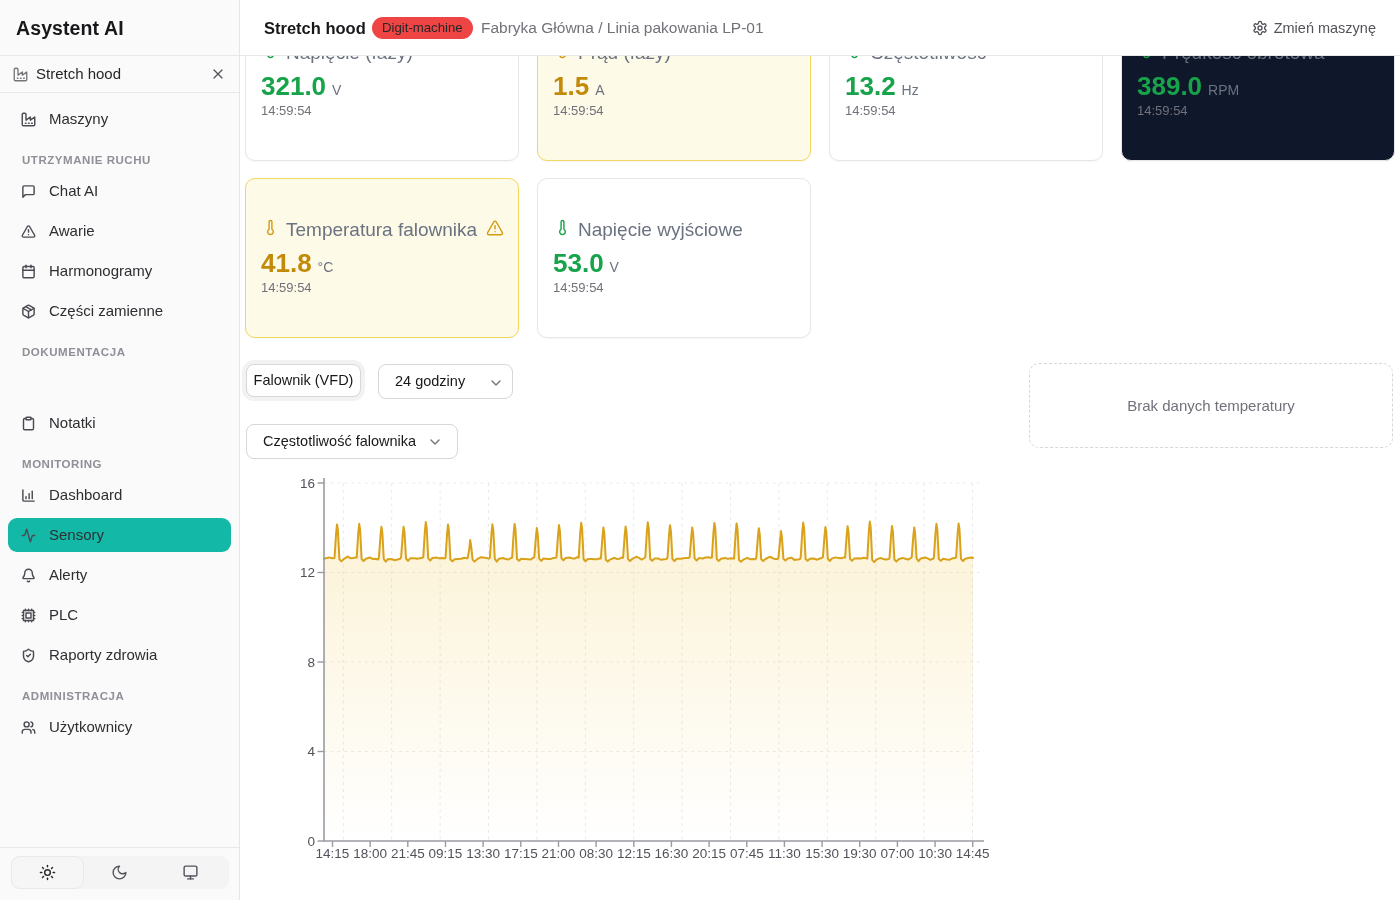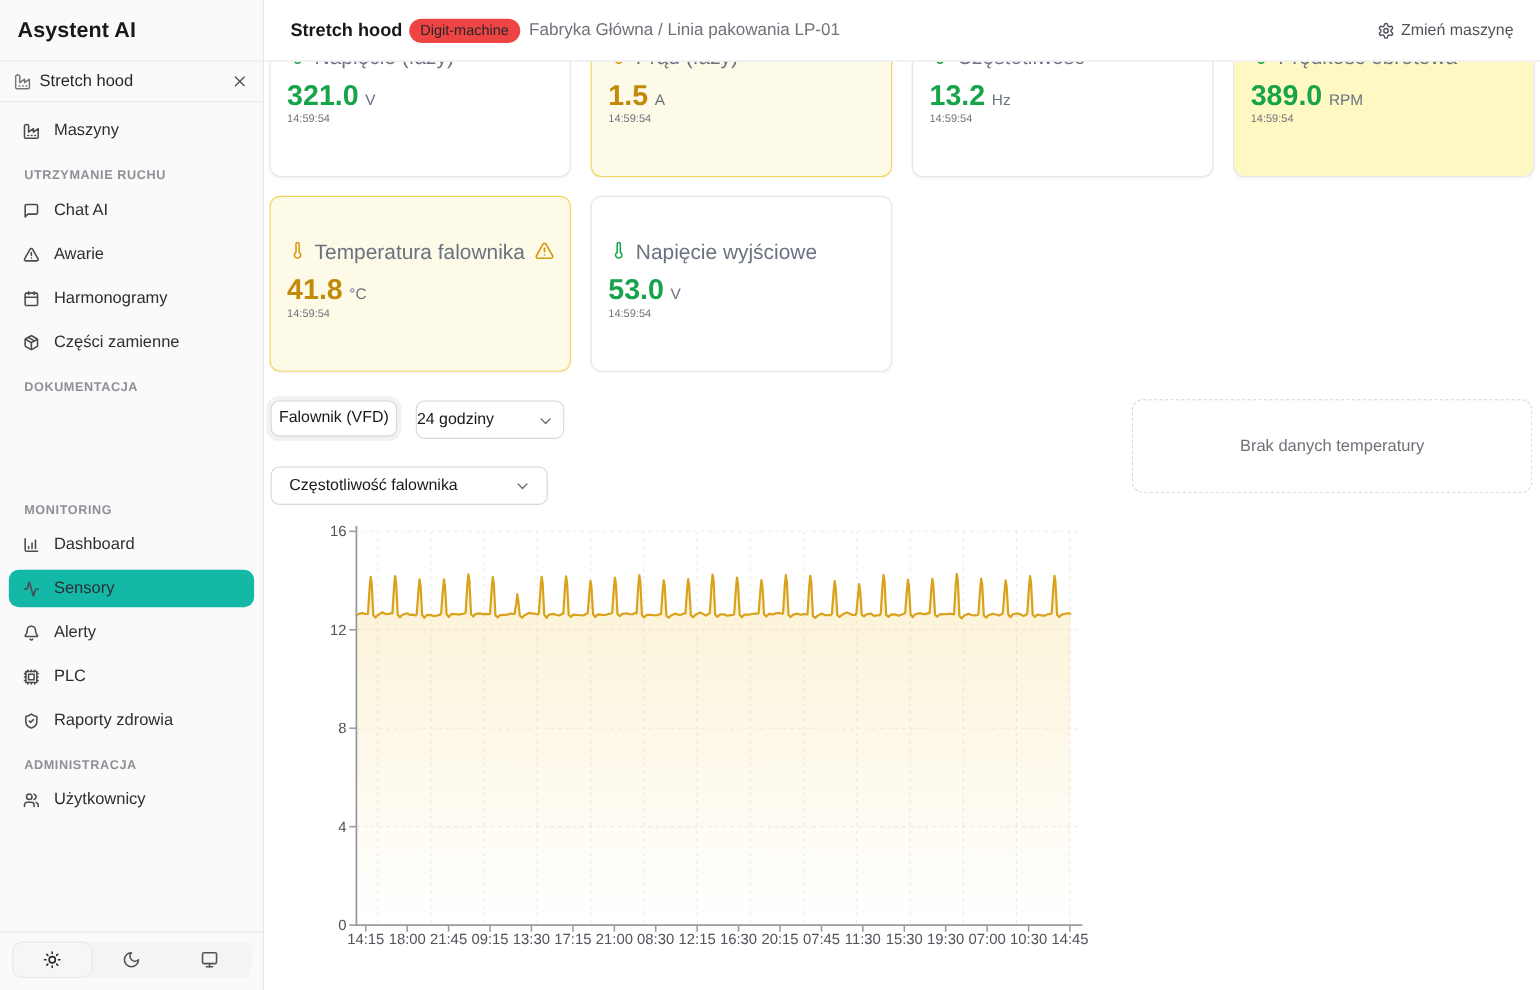--- a/index.html
+++ b/index.html
@@ -17,21 +17,21 @@
 #header { position:absolute; left:240px; top:0; width:1160px; height:56px; background:#fff; border-bottom:1px solid #e8e8eb; z-index:10; }
 #h-title { position:absolute; left:24px; top:19px; font-size:16.5px; font-weight:700; color:#18181b; }
 #h-pill { position:absolute; left:132px; top:17px; height:22px; padding:0 10px; background:#ef4444; border-radius:11px; font-size:13.2px; color:#27272a; line-height:22px; font-weight:500; }
 #h-crumb { position:absolute; left:241px; top:19px; font-size:15.5px; color:#71717a; }
 #h-right { position:absolute; right:24px; top:20px; font-size:14.5px; color:#52525b; }
 #content { position:absolute; left:240px; top:0; width:1160px; height:900px; z-index:1; }
 .card { position:absolute; border:1px solid; border-radius:10px; box-shadow:0 1px 2px rgba(0,0,0,0.04); }
 .ctitle { position:absolute; left:40px; top:39.5px; font-size:19px; color:#6b7280; }
 .cval { position:absolute; left:15px; top:68.5px; font-size:26px; font-weight:700; }
 .cunit { font-size:14px; font-weight:400; color:#6b7280; margin-left:6px; }
-.ctime { position:absolute; left:15px; top:100.5px; font-size:10px; color:#71717a; }
+.ctime { position:absolute; left:15px; top:100.5px; font-size:13px; color:#71717a; }
 .btn { position:absolute; background:#fff; border:1px solid #d6d6db; border-radius:8px; font-size:14.5px; color:#18181b; }
 #nodata { position:absolute; left:789px; top:363px; width:364px; height:85px; border:1.5px dashed #d6d6db; border-radius:10px; }
 #nodata span { position:absolute; left:0; right:0; top:33px; text-align:center; font-size:15px; color:#71717a; }
 .tick { font-size:13.5px; fill:#52525b; font-family:"Liberation Sans",sans-serif; }
 </style></head>
 <body>
 <div id="content">
 <div class="card" style="left:5px;top:1px;width:274px;height:160px;background:#ffffff;border-color:#e7e7ea">
 <svg style="position:absolute;left:16px;top:39.5px" width="17" height="17" viewBox="0 0 24 24" fill="none" stroke="#16a34a" stroke-width="2" stroke-linecap="round" stroke-linejoin="round">
         <path d="M14 4v10.54a4 4 0 1 1-4 0V4a2 2 0 0 1 4 0Z"></path>
@@ -49,21 +49,21 @@
 <div class="ctime">14:59:54</div>
 </div>
     <div class="card" style="left:589px;top:1px;width:274px;height:160px;background:#ffffff;border-color:#e7e7ea">
 <svg style="position:absolute;left:16px;top:39.5px" width="17" height="17" viewBox="0 0 24 24" fill="none" stroke="#16a34a" stroke-width="2" stroke-linecap="round" stroke-linejoin="round">
         <path d="M14 4v10.54a4 4 0 1 1-4 0V4a2 2 0 0 1 4 0Z"></path>
       </svg>
 <div class="ctitle">Częstotliwość</div>
 <div class="cval" style="color:#16a34a">13.2<span class="cunit">Hz</span></div>
 <div class="ctime">14:59:54</div>
 </div>
-    <div class="card" style="left:881px;top:1px;width:274px;height:160px;background:#fef9c3;border-color:#e7e7ea">
+    <div class="card" style="left:881px;top:1px;width:274px;height:160px;background:#0f172a;border-color:#e7e7ea">
 <svg style="position:absolute;left:16px;top:39.5px" width="17" height="17" viewBox="0 0 24 24" fill="none" stroke="#16a34a" stroke-width="2" stroke-linecap="round" stroke-linejoin="round">
         <path d="M14 4v10.54a4 4 0 1 1-4 0V4a2 2 0 0 1 4 0Z"></path>
       </svg>
 <div class="ctitle">Prędkość obrotowa</div>
 <div class="cval" style="color:#16a34a">389.0<span class="cunit">RPM</span></div>
 <div class="ctime">14:59:54</div>
 </div>
     <div class="card" style="left:5px;top:178px;width:274px;height:160px;background:#fefae8;border-color:#f2d75d">
 <svg style="position:absolute;left:16px;top:39.5px" width="17" height="17" viewBox="0 0 24 24" fill="none" stroke="#d49b10" stroke-width="2" stroke-linecap="round" stroke-linejoin="round">
         <path d="M14 4v10.54a4 4 0 1 1-4 0V4a2 2 0 0 1 4 0Z"></path>
@@ -79,24 +79,24 @@
 </div>
     <div class="card" style="left:297px;top:178px;width:274px;height:160px;background:#ffffff;border-color:#e7e7ea">
 <svg style="position:absolute;left:16px;top:39.5px" width="17" height="17" viewBox="0 0 24 24" fill="none" stroke="#16a34a" stroke-width="2" stroke-linecap="round" stroke-linejoin="round">
         <path d="M14 4v10.54a4 4 0 1 1-4 0V4a2 2 0 0 1 4 0Z"></path>
       </svg>
 <div class="ctitle">Napięcie wyjściowe</div>
 <div class="cval" style="color:#16a34a">53.0<span class="cunit">V</span></div>
 <div class="ctime">14:59:54</div>
 </div>
 <div class="btn" style="left:6px;top:364px;width:115px;height:33px;box-shadow:0 0 0 4px rgba(24,24,27,0.055);text-align:center;line-height:31px">Falownik (VFD)</div>
-<div class="btn" style="left:138px;top:364px;width:135px;height:35px;line-height:33px;">24 godziny<svg style="position:absolute;right:8px;top:9.5px" width="16" height="16" viewBox="0 0 24 24" fill="none" stroke="#71717a" stroke-width="2" stroke-linecap="round" stroke-linejoin="round">
+<div class="btn" style="left:138px;top:364px;width:135px;height:35px;line-height:33px;padding-left:16px">24 godziny<svg style="position:absolute;right:8px;top:9.5px" width="16" height="16" viewBox="0 0 24 24" fill="none" stroke="#71717a" stroke-width="2" stroke-linecap="round" stroke-linejoin="round">
         <path d="m6 9 6 6 6-6"></path>
       </svg></div>
-<div class="btn" style="left:6px;top:424px;width:252px;height:35px;line-height:33px;padding-left:16px">Częstotliwość falownika<svg style="position:absolute;right:14px;top:9px" width="16" height="16" viewBox="0 0 24 24" fill="none" stroke="#71717a" stroke-width="2" stroke-linecap="round" stroke-linejoin="round">
+<div class="btn" style="left:6px;top:424px;width:212px;height:35px;line-height:33px;padding-left:16px">Częstotliwość falownika<svg style="position:absolute;right:14px;top:9px" width="16" height="16" viewBox="0 0 24 24" fill="none" stroke="#71717a" stroke-width="2" stroke-linecap="round" stroke-linejoin="round">
         <path d="m6 9 6 6 6-6"></path>
       </svg></div>
 <div id="nodata">
       <span>Brak danych temperatury</span>
     </div>
 <svg style="position:absolute;left:0;top:0" width="1160" height="900" viewBox="240 0 1160 900">
 <defs>
         <linearGradient id="ag" x1="0" y1="483" x2="0" y2="841" gradientUnits="userSpaceOnUse">
 <stop offset="0" stop-color="#eab308" stop-opacity="0.19"></stop>
 <stop offset="1" stop-color="#eab308" stop-opacity="0.0"></stop>
@@ -234,20 +234,27 @@
     <div class="navitem" style="top:294.0px">
       <svg style="position:absolute;left:13px;top:9.5px" width="15" height="15" viewBox="0 0 24 24" fill="none" stroke="#4b4b53" stroke-width="2.3" stroke-linecap="round" stroke-linejoin="round">
         <path d="M21 8a2 2 0 0 0-1-1.73l-7-4a2 2 0 0 0-2 0l-7 4A2 2 0 0 0 3 8v8a2 2 0 0 0 1 1.73l7 4a2 2 0 0 0 2 0l7-4A2 2 0 0 0 21 16Z"></path>
         <path d="m3.3 7 8.7 5 8.7-5"></path>
         <path d="M12 22V12"></path>
         <path d="m7.5 4.27 9 5.15"></path>
       </svg>
       <span>Części zamienne</span>
     </div>
     <div class="navlabel" style="top:346.0px">DOKUMENTACJA</div>
+    <div class="navitem" style="top:406.0px">
+      <svg style="position:absolute;left:13px;top:9.5px" width="15" height="15" viewBox="0 0 24 24" fill="none" stroke="#4b4b53" stroke-width="2.3" stroke-linecap="round" stroke-linejoin="round">
+        <path d="M16 4h2a2 2 0 0 1 2 2v14a2 2 0 0 1-2 2H6a2 2 0 0 1-2-2V6a2 2 0 0 1 2-2h2"></path>
+        <path d="M9 2h6a1 1 0 0 1 1 1v2a1 1 0 0 1-1 1H9a1 1 0 0 1-1-1V3a1 1 0 0 1 1-1Z"></path>
+      </svg>
+      <span>Notatki</span>
+    </div>
     <div class="navlabel" style="top:458.0px">MONITORING</div>
     <div class="navitem" style="top:478.0px">
       <svg style="position:absolute;left:13px;top:9.5px" width="15" height="15" viewBox="0 0 24 24" fill="none" stroke="#4b4b53" stroke-width="2.3" stroke-linecap="round" stroke-linejoin="round">
         <path d="M3 3v16a2 2 0 0 0 2 2h16"></path>
         <path d="M13 17V9"></path>
         <path d="M18 17V5"></path>
         <path d="M8 17v-3"></path>
       </svg>
       <span>Dashboard</span>
     </div>

